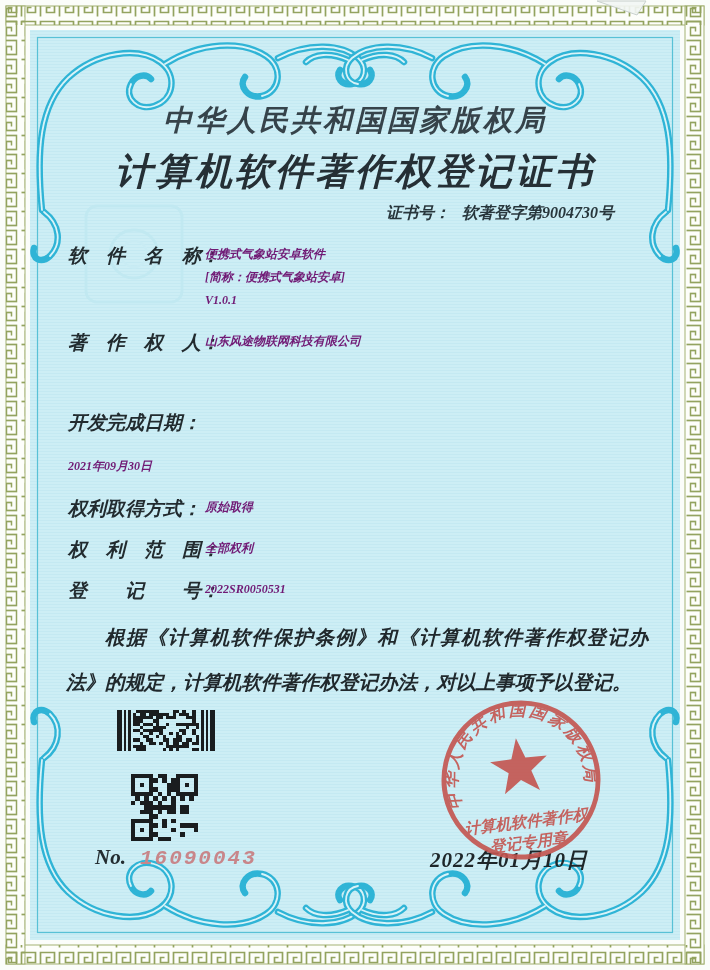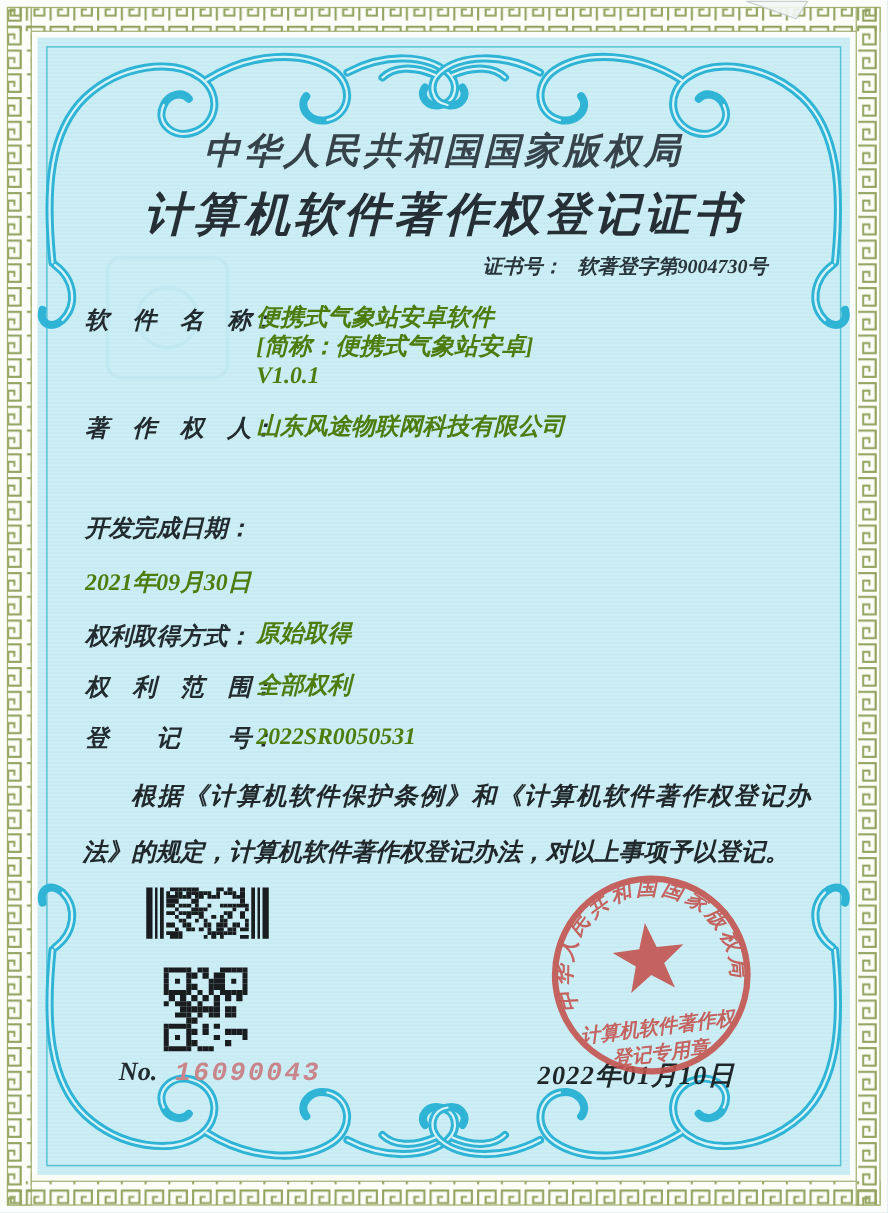--- a/index.html
+++ b/index.html
@@ -22,21 +22,21 @@
   .cert-no{
     right:96px;top:203px;font-size:16px;font-weight:bold;color:#28363c;
   }
   .cert-no .v{margin-left:12px;}
   .row{position:absolute;left:68px;z-index:2;display:flex;align-items:flex-start;}
   .row .lbl{
     width:137px;flex:0 0 137px;
     font-family:"Liberation Sans","DejaVu Sans",sans-serif;
     font-size:19px;font-weight:bold;color:#222b2f;white-space:nowrap;
   }
-  .row .val{font-size:19px;font-weight:bold;color:#4d7c0f;line-height:23px;}
+  .row .val{font-size:12px;font-weight:bold;color:#701a75;line-height:23px;}
   .row .val div{white-space:nowrap;}
   .statement{
     left:66px;top:615px;width:582px;
     font-size:19.5px;font-weight:bold;line-height:45px;
     text-indent:2em;text-align:justify;color:#20282c;
   }
   .barcode{
     position:absolute;left:117px;top:710px;width:114px;height:41px;z-index:2;
     display:flex;align-items:stretch;
   }

